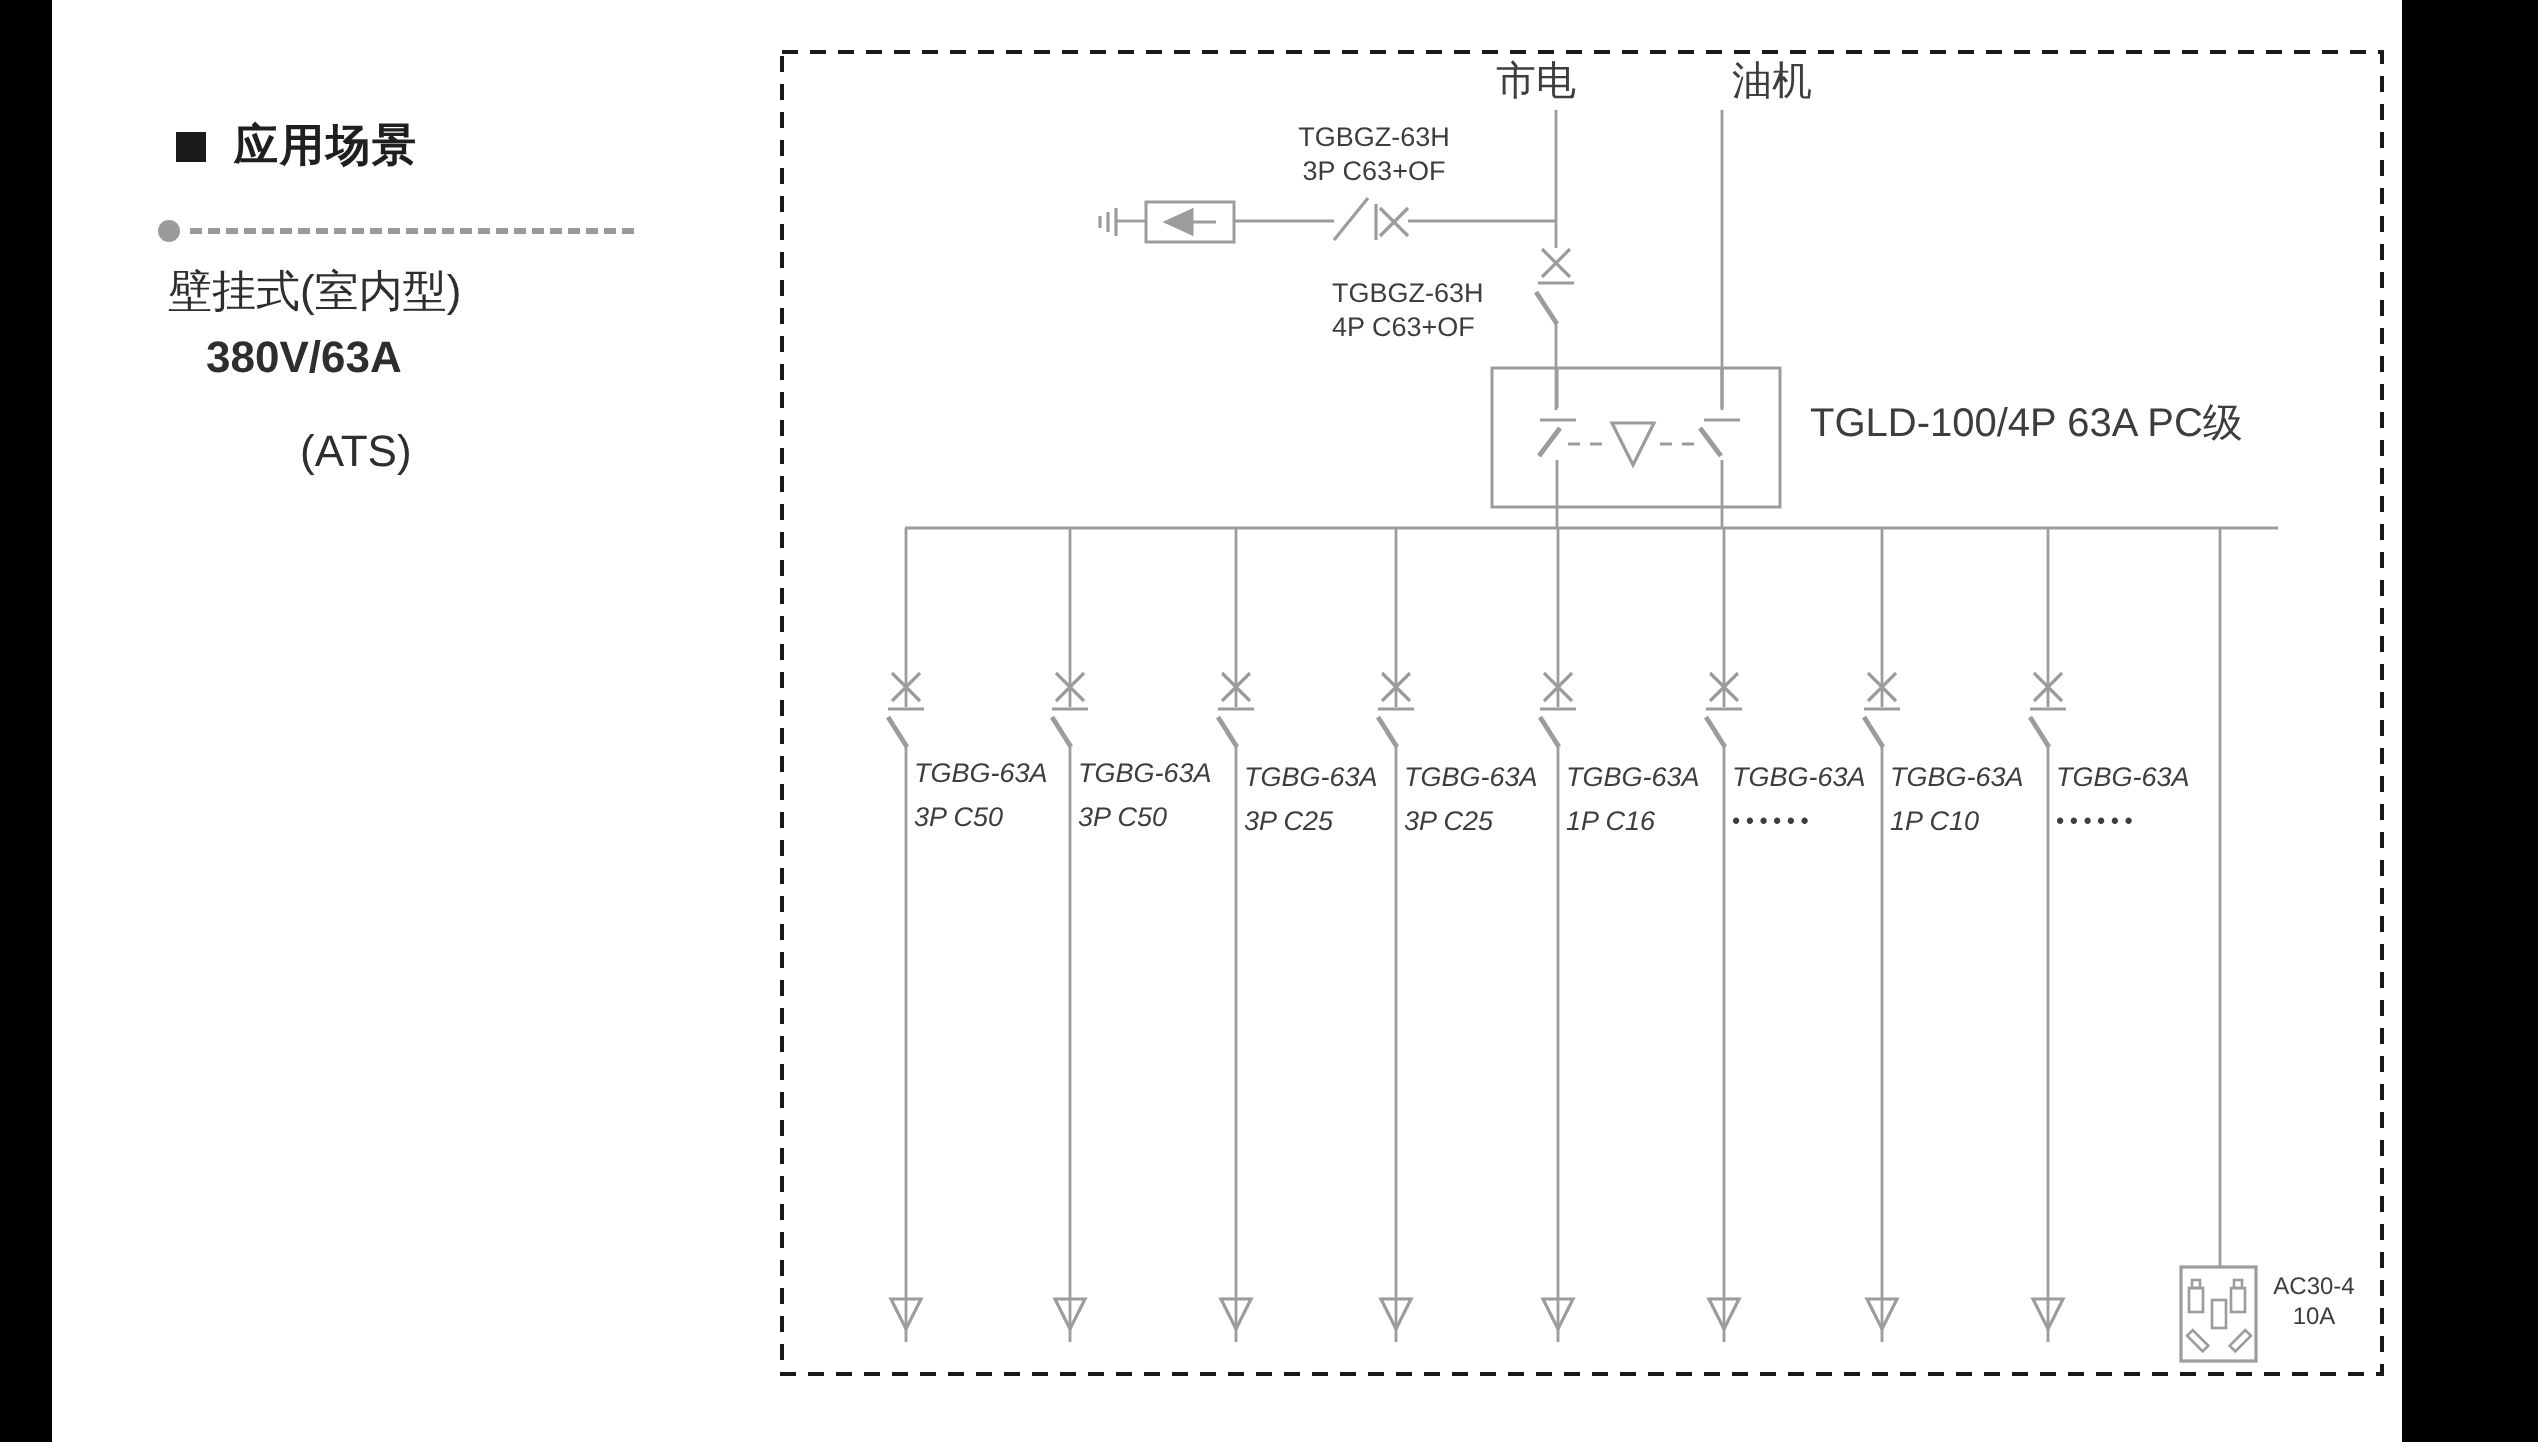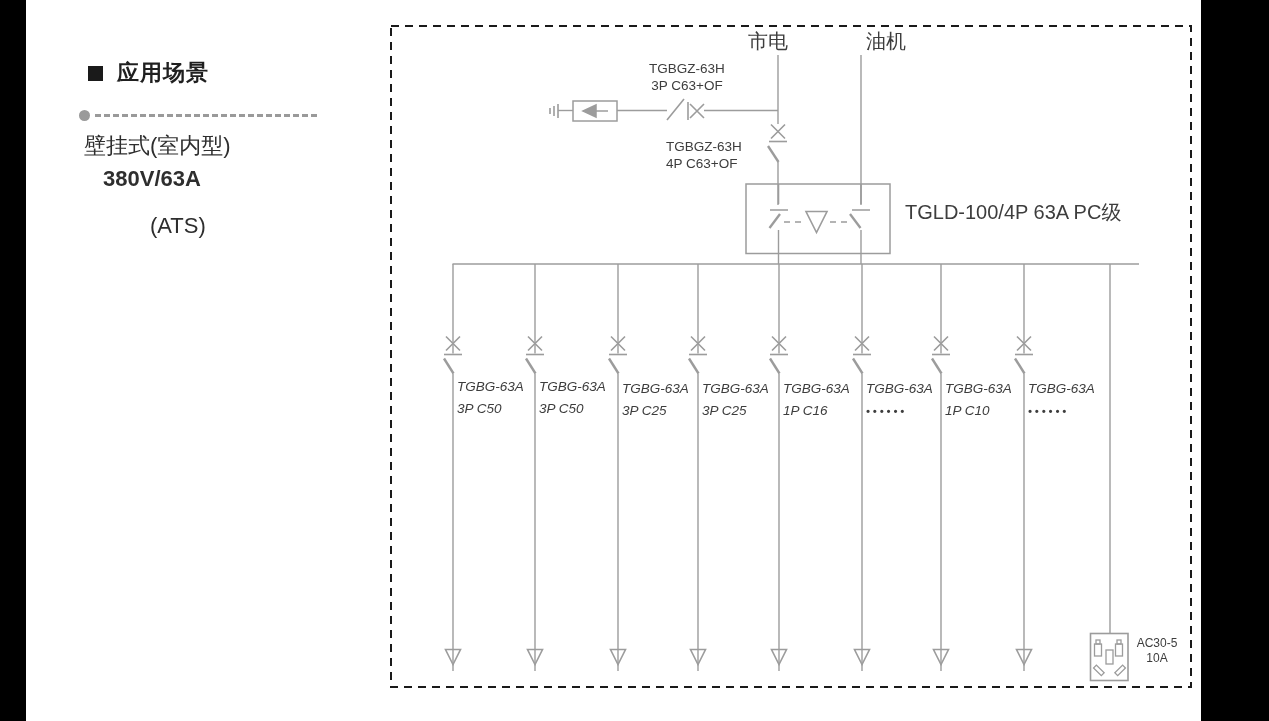--- a/index.html
+++ b/index.html
@@ -168,16 +168,16 @@
     <span>TGBG-63A</span><span class="spec dots">••••••</span>
   </div>
   <div class="lbl branch-lbl" style="left:945px;top:378px;">
     <span>TGBG-63A</span><span class="spec">1P C10</span>
   </div>
   <div class="lbl branch-lbl" style="left:1028px;top:378px;">
     <span>TGBG-63A</span><span class="spec dots">••••••</span>
   </div>
 
   <div class="lbl lbl-socket">
-    <span>AC30-5</span><br>
+    <span>AC30-4</span><br>
     <span>10A</span>
   </div>
 </div>
 
 </body></html>

